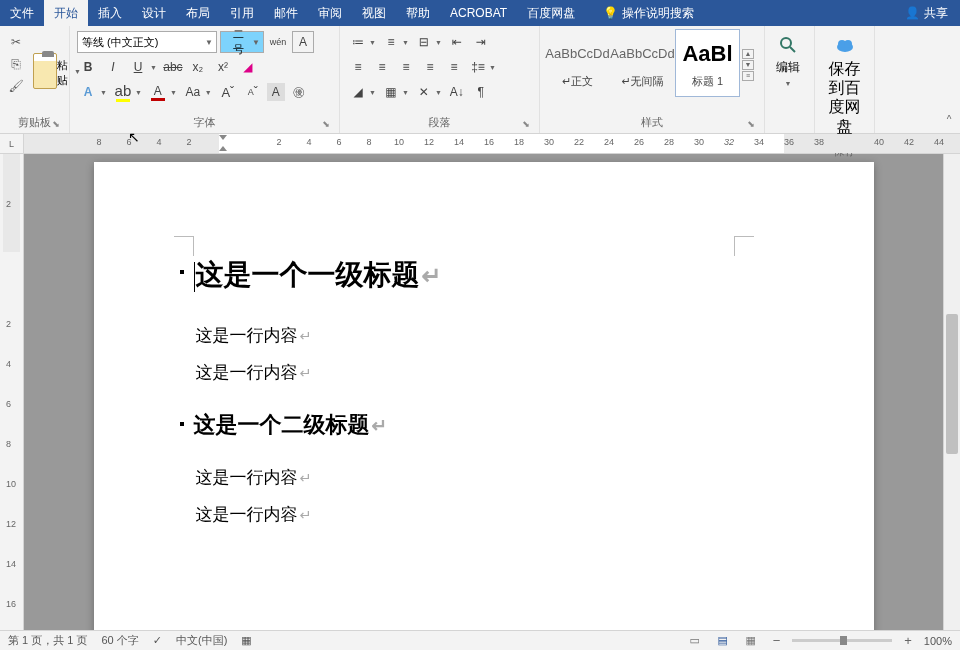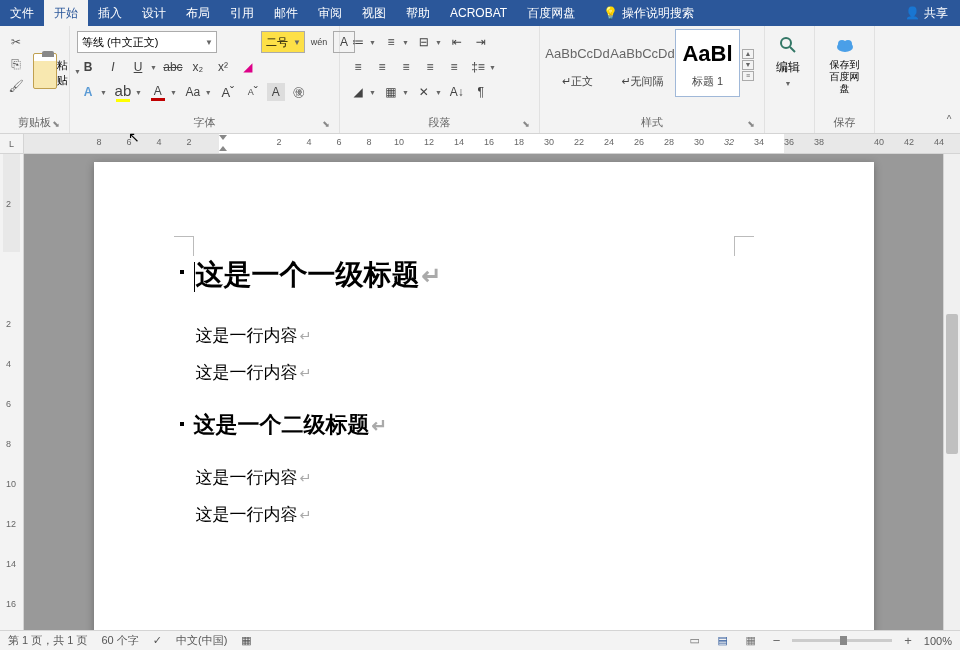--- a/index.html
+++ b/index.html
@@ -27,21 +27,21 @@
     .paste-label { margin-top: 4px; font-size: 11px; }
     .clip-side { display: flex; flex-direction: column; gap: 4px; padding: 4px 2px; }
     .small-btn { width: 18px; height: 18px; cursor: pointer; display: flex; align-items: center; justify-content: center; font-size: 12px; color: #555; }
     
     
     .font-group { width: 270px; }
     .font-rows { display: flex; flex-direction: column; gap: 3px; padding: 2px; }
     .font-row { display: flex; align-items: center; gap: 3px; }
     .font-combo { width: 140px; height: 22px; border: 1px solid #ababab; background: #fff; display: flex; align-items: center; padding: 0 4px; font-size: 11px; position: relative; }
     .font-combo .arrow { position: absolute; right: 3px; font-size: 8px; color: #666; }
-    .size-combo { width: 44px; height: 22px; border: 1px solid #ababab; background: #fde047; display: flex; align-items: center; padding: 0 4px; font-size: 11px; position: relative; margin-left: 41px; }
+    .size-combo { width: 44px; height: 22px; border: 1px solid #ababab; background: #7dd3fc; display: flex; align-items: center; padding: 0 12px; font-size: 11px; position: relative; }
     .size-combo .arrow { position: absolute; right: 3px; font-size: 8px; color: #666; }
     .btn-sq { width: 22px; height: 22px; display: flex; align-items: center; justify-content: center; cursor: pointer; font-size: 12px; color: #444; border: 1px solid transparent; }
     .btn-sq.bordered { border: 1px solid #ababab; }
     .split-arrow { font-size: 7px; color: #666; margin-left: -2px; padding-right: 2px; }
     .highlight-btn .bar { width: 14px; height: 3px; background: #ffff00; }
     .fontcolor-btn .bar { width: 14px; height: 3px; background: #c00000; }
     .textfx-btn { color: #5b9bd5; font-weight: bold; }
     
     
     .para-group { width: 200px; }
@@ -312,21 +312,21 @@
   </div>
 
   <div class="ribbon-group save-group">
     <div class="ribbon-group-content">
       <div class="edit-btn">
         <svg class="edit-icon" viewBox="0 0 20 20">
             <ellipse cx="10" cy="12" rx="8" ry="5" fill="#4a9fe8"></ellipse>
             <circle cx="7" cy="9" r="4" fill="#4a9fe8"></circle>
             <circle cx="13" cy="9" r="4" fill="#4a9fe8"></circle>
           </svg>
-        <span style="font-size:10px;line-height:1.2;text-align:center">保存到百度网盘</span>
+        <span style="font-size:16px;line-height:1.2;text-align:center">保存到百度网盘</span>
       </div>
     </div>
     <div class="ribbon-group-label">
       <span>保存</span>
     </div>
   </div>
 
   <div class="collapse-btn">^</div>
   <div class="cursor-pointer">↖</div>
 </div>

